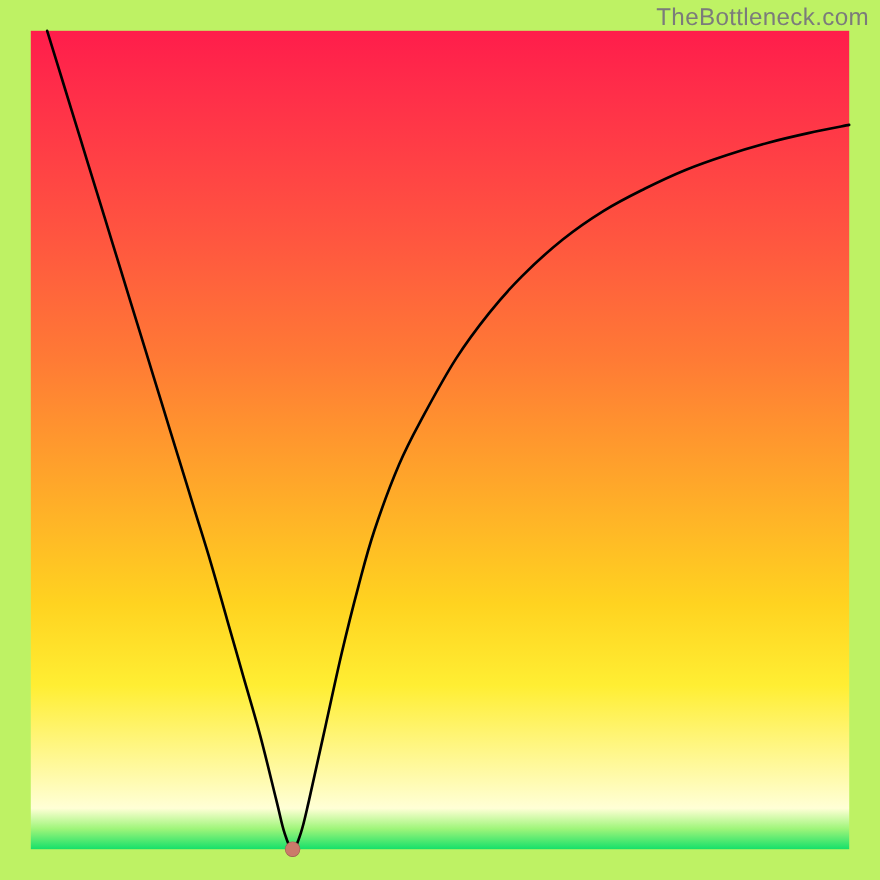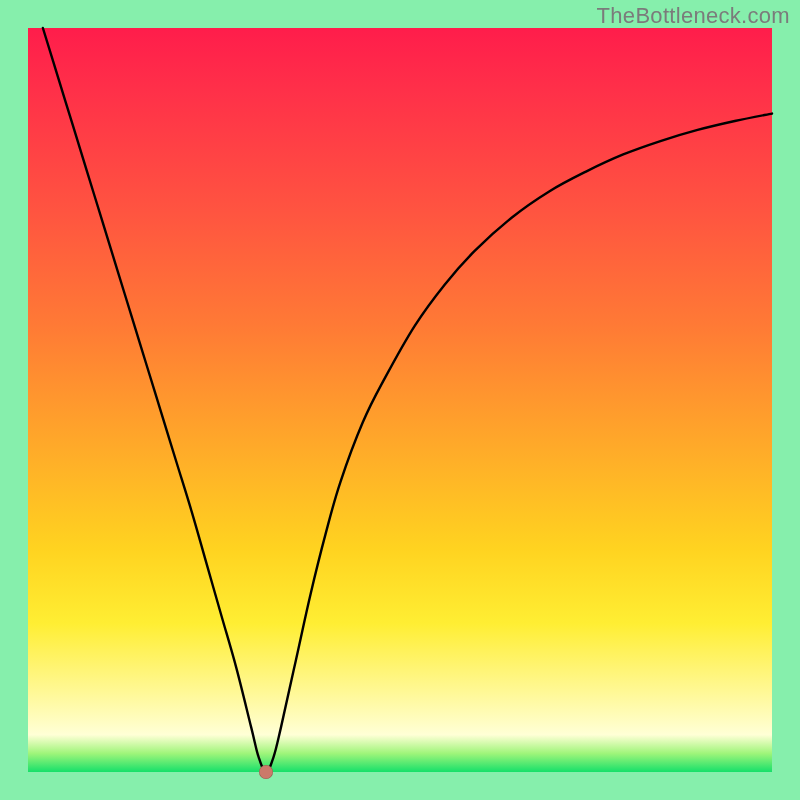--- a/index.html
+++ b/index.html
@@ -8,21 +8,21 @@
     width: 800px;
     height: 800px;
     overflow: hidden;
     background: #000;
     font-family: Arial, Helvetica, sans-serif;
   }
   .stage {
     position: relative;
     width: 800px;
     height: 800px;
-    background: #86efac;
+    background: #bef264;
   }
   .plot-area {
     position: absolute;
     left: 28px;
     top: 28px;
     width: 744px;
     height: 744px;
     
     background: linear-gradient(to bottom,
       #ff1d4b 0%,

